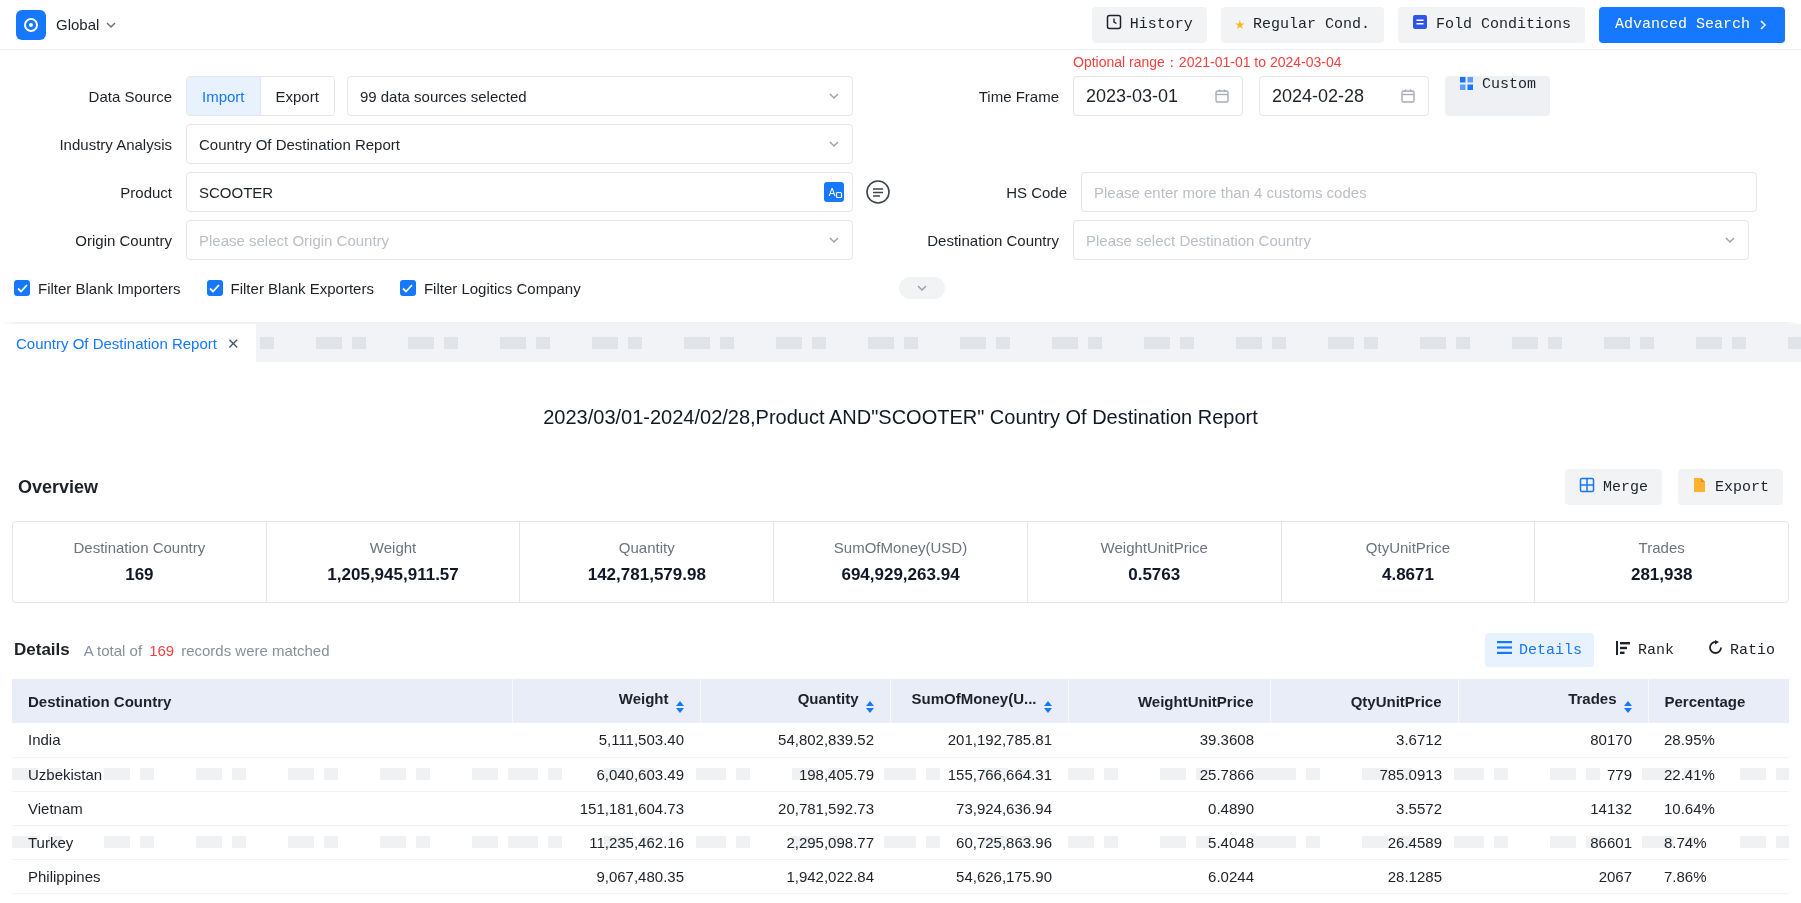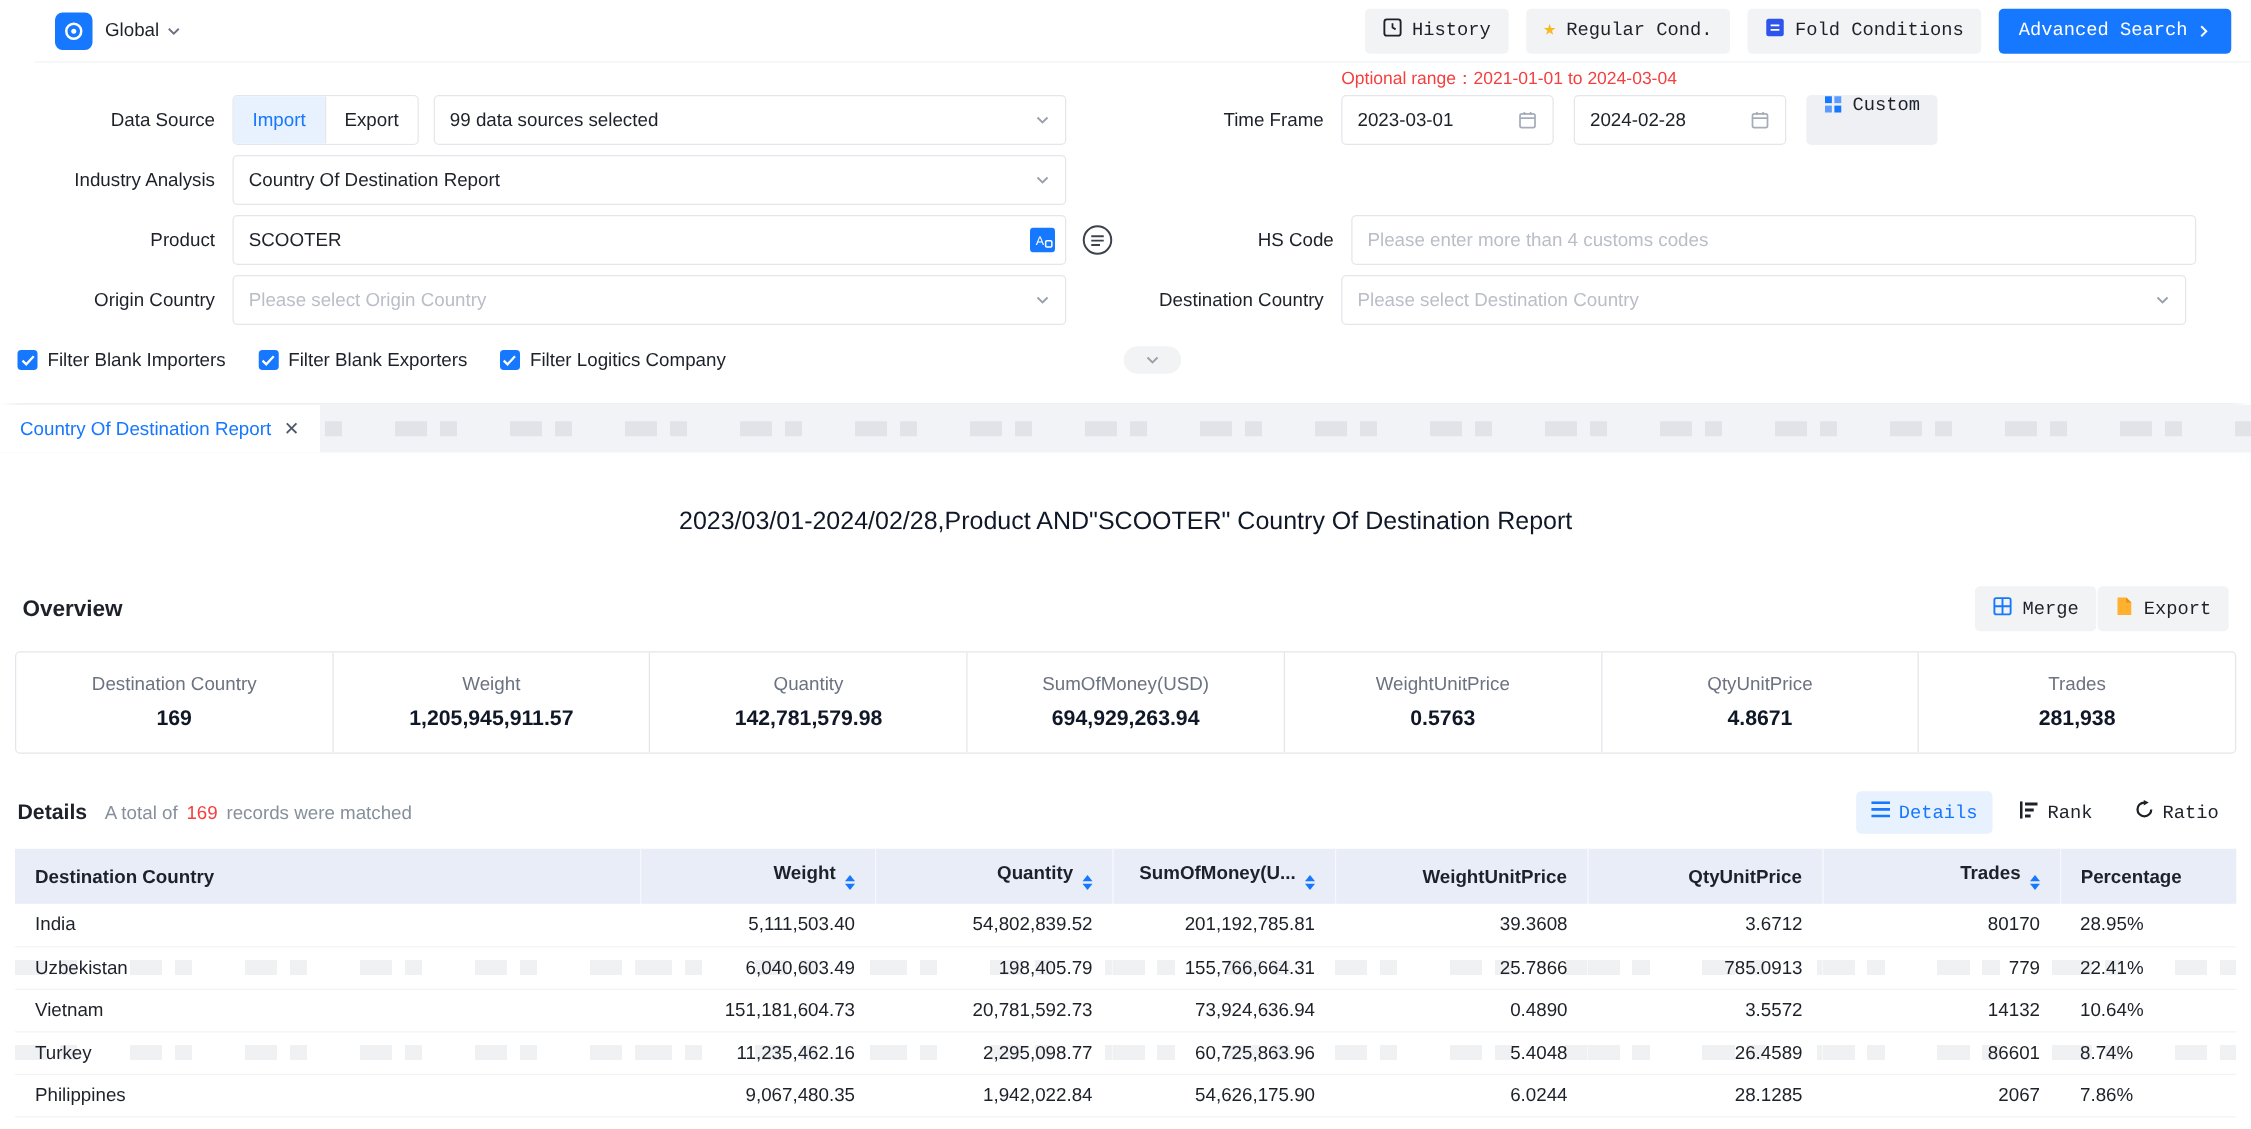--- a/index.html
+++ b/index.html
@@ -2,21 +2,21 @@
 <html><head>
 <meta charset="utf-8">
 <style>
   * { box-sizing: border-box; margin: 0; padding: 0; }
   html,body { width: 1801px; height: 903px; overflow: hidden; }
   body { font-family: "Liberation Sans", sans-serif; background: #fff; color: #1d2129; font-size: 15px; }
   button { font-family: Liberation Mono, monospace; border: none; background: none; cursor: pointer; font-size: 15px; color: #1d2129; }
   input { font-family: inherit; }
 
   
-  .topbar { height: 50px; display: flex; align-items: center; justify-content: space-between; padding: 0 16px; border-bottom: 1px solid #f2f3f5; margin-left: 28px; }
+  .topbar { height: 50px; display: flex; align-items: center; justify-content: space-between; padding: 0 16px; border-bottom: 1px solid #f2f3f5; }
   .topbar-left { display: flex; align-items: center; gap: 10px; }
   .brand { width: 30px; height: 30px; border-radius: 6px; background: #1677ff; display: flex; align-items: center; justify-content: center; }
   .region { display: flex; align-items: center; gap: 6px; cursor: pointer; }
   .topbar-right { display: flex; align-items: center; gap: 14px; }
   .soft-btn { height: 36px; background: #f2f3f5; border-radius: 4px; padding: 0 14px; display: inline-flex; align-items: center; gap: 8px; }
   .primary-btn { height: 36px; background: #1677ff; color: #fff; border-radius: 4px; padding: 0 16px; display: inline-flex; align-items: center; gap: 7px; font-size: 15px; }
   .star { color: #f7ba1e; font-size: 17px; line-height: 1; }
 
   
   .search-panel { position: relative; padding: 26px 0 14px; box-shadow: 0 8px 10px -8px rgba(29,33,41,.14); }
@@ -30,21 +30,21 @@
   .select, .date-input, .input-wrap { height: 40px; border: 1px solid #e5e6eb; border-radius: 4px; background: #fff; display: flex; align-items: center; padding: 0 12px; }
   .select { justify-content: space-between; cursor: pointer; }
   .grow { flex: 1; }
   .w-full { width: 100%; }
   .ph { color: #b9bec7; }
   .segmented { display: flex; border: 1px solid #e5e6eb; border-radius: 4px; overflow: hidden; height: 40px; flex: 0 0 auto; }
   .seg { padding: 0 15px; display: flex; align-items: center; background: #fff; cursor: pointer; }
   .seg + .seg { border-left: 1px solid #e5e6eb; }
   .seg.active { background: #e8f1fe; color: #1677ff; }
   .date-input { width: 170px; justify-content: space-between; }
-  .date-input input { border: none; outline: none; width: 112px; font-size: 15px; color: #1d2129; background: transparent; }
+  .date-input input { border: none; outline: none; width: 112px; font-size: 18px; color: #1d2129; background: transparent; }
   .custom-btn { height: 40px; background: #eef0f3; border-radius: 4px; padding: 0 14px; display: inline-flex; gap: 8px; }
   .input-wrap { padding-right: 8px; }
   .input-wrap input { flex: 1; border: none; outline: none; font-size: 15px; color: #1d2129; }
   .input-wrap input::placeholder { color: #b9bec7; }
   .circle-icon { margin-left: 12px; cursor: pointer; display: flex; align-items: center; }
 
   .filter-row { display: flex; align-items: center; height: 40px; margin-top: 6px; padding: 0 13px 0 14px; }
   .checks { display: flex; align-items: center; gap: 26px; }
   .check { display: flex; align-items: center; gap: 8px; cursor: pointer; }
   .checkbox { width: 16px; height: 16px; background: #1677ff; border-radius: 3px; display: flex; align-items: center; justify-content: center; flex: 0 0 auto; }
@@ -60,21 +60,21 @@
     background-image: repeating-linear-gradient(90deg, rgba(134,144,156,.16) 0 26px, transparent 26px 36px, rgba(134,144,156,.16) 36px 50px, transparent 50px 92px);
     background-size: 460px 12px; background-repeat: repeat-x; background-position: 40px center; }
   .tab { position: relative; height: 38px; background: #fff; display: flex; align-items: center; gap: 10px; padding: 0 16px; color: #1677ff; cursor: pointer; }
   .tab-close { color: #4e5969; font-size: 15px; line-height: 1; cursor: pointer; }
 
   
   main { padding: 0 12px; }
   .report-title { text-align: center; font-size: 20px; font-weight: 400; color: #101828; margin: 44px 0 40px; }
   .section-head { display: flex; align-items: center; margin: 0 6px 16px; }
   .section-head h2 { font-size: 18px; font-weight: 700; }
-  .head-actions { margin-left: auto; display: flex; gap: 1px; }
+  .head-actions { margin-left: auto; display: flex; gap: 16px; }
   .overview-card { border: 1px solid #e5e6eb; border-radius: 4px; height: 82px; display: flex; margin-bottom: 30px; }
   .stat { flex: 1; display: flex; flex-direction: column; align-items: center; justify-content: center; gap: 9px; }
   .stat + .stat { border-left: 1px solid #e5e6eb; }
   .stat-label { color: #6b7280; font-size: 15px; }
   .stat-value { font-size: 17px; font-weight: 700; color: #101828; }
   .details-head { display: flex; align-items: center; margin: 0 2px 12px; }
   .details-head h2 { font-size: 17px; font-weight: 700; }
   .summary { color: #86909c; margin-left: 14px; display: flex; gap: 7px; align-items: baseline; }
   .red { color: #f53f3f; }
   .view-switch { margin-left: auto; display: flex; gap: 10px; align-items: center; }

